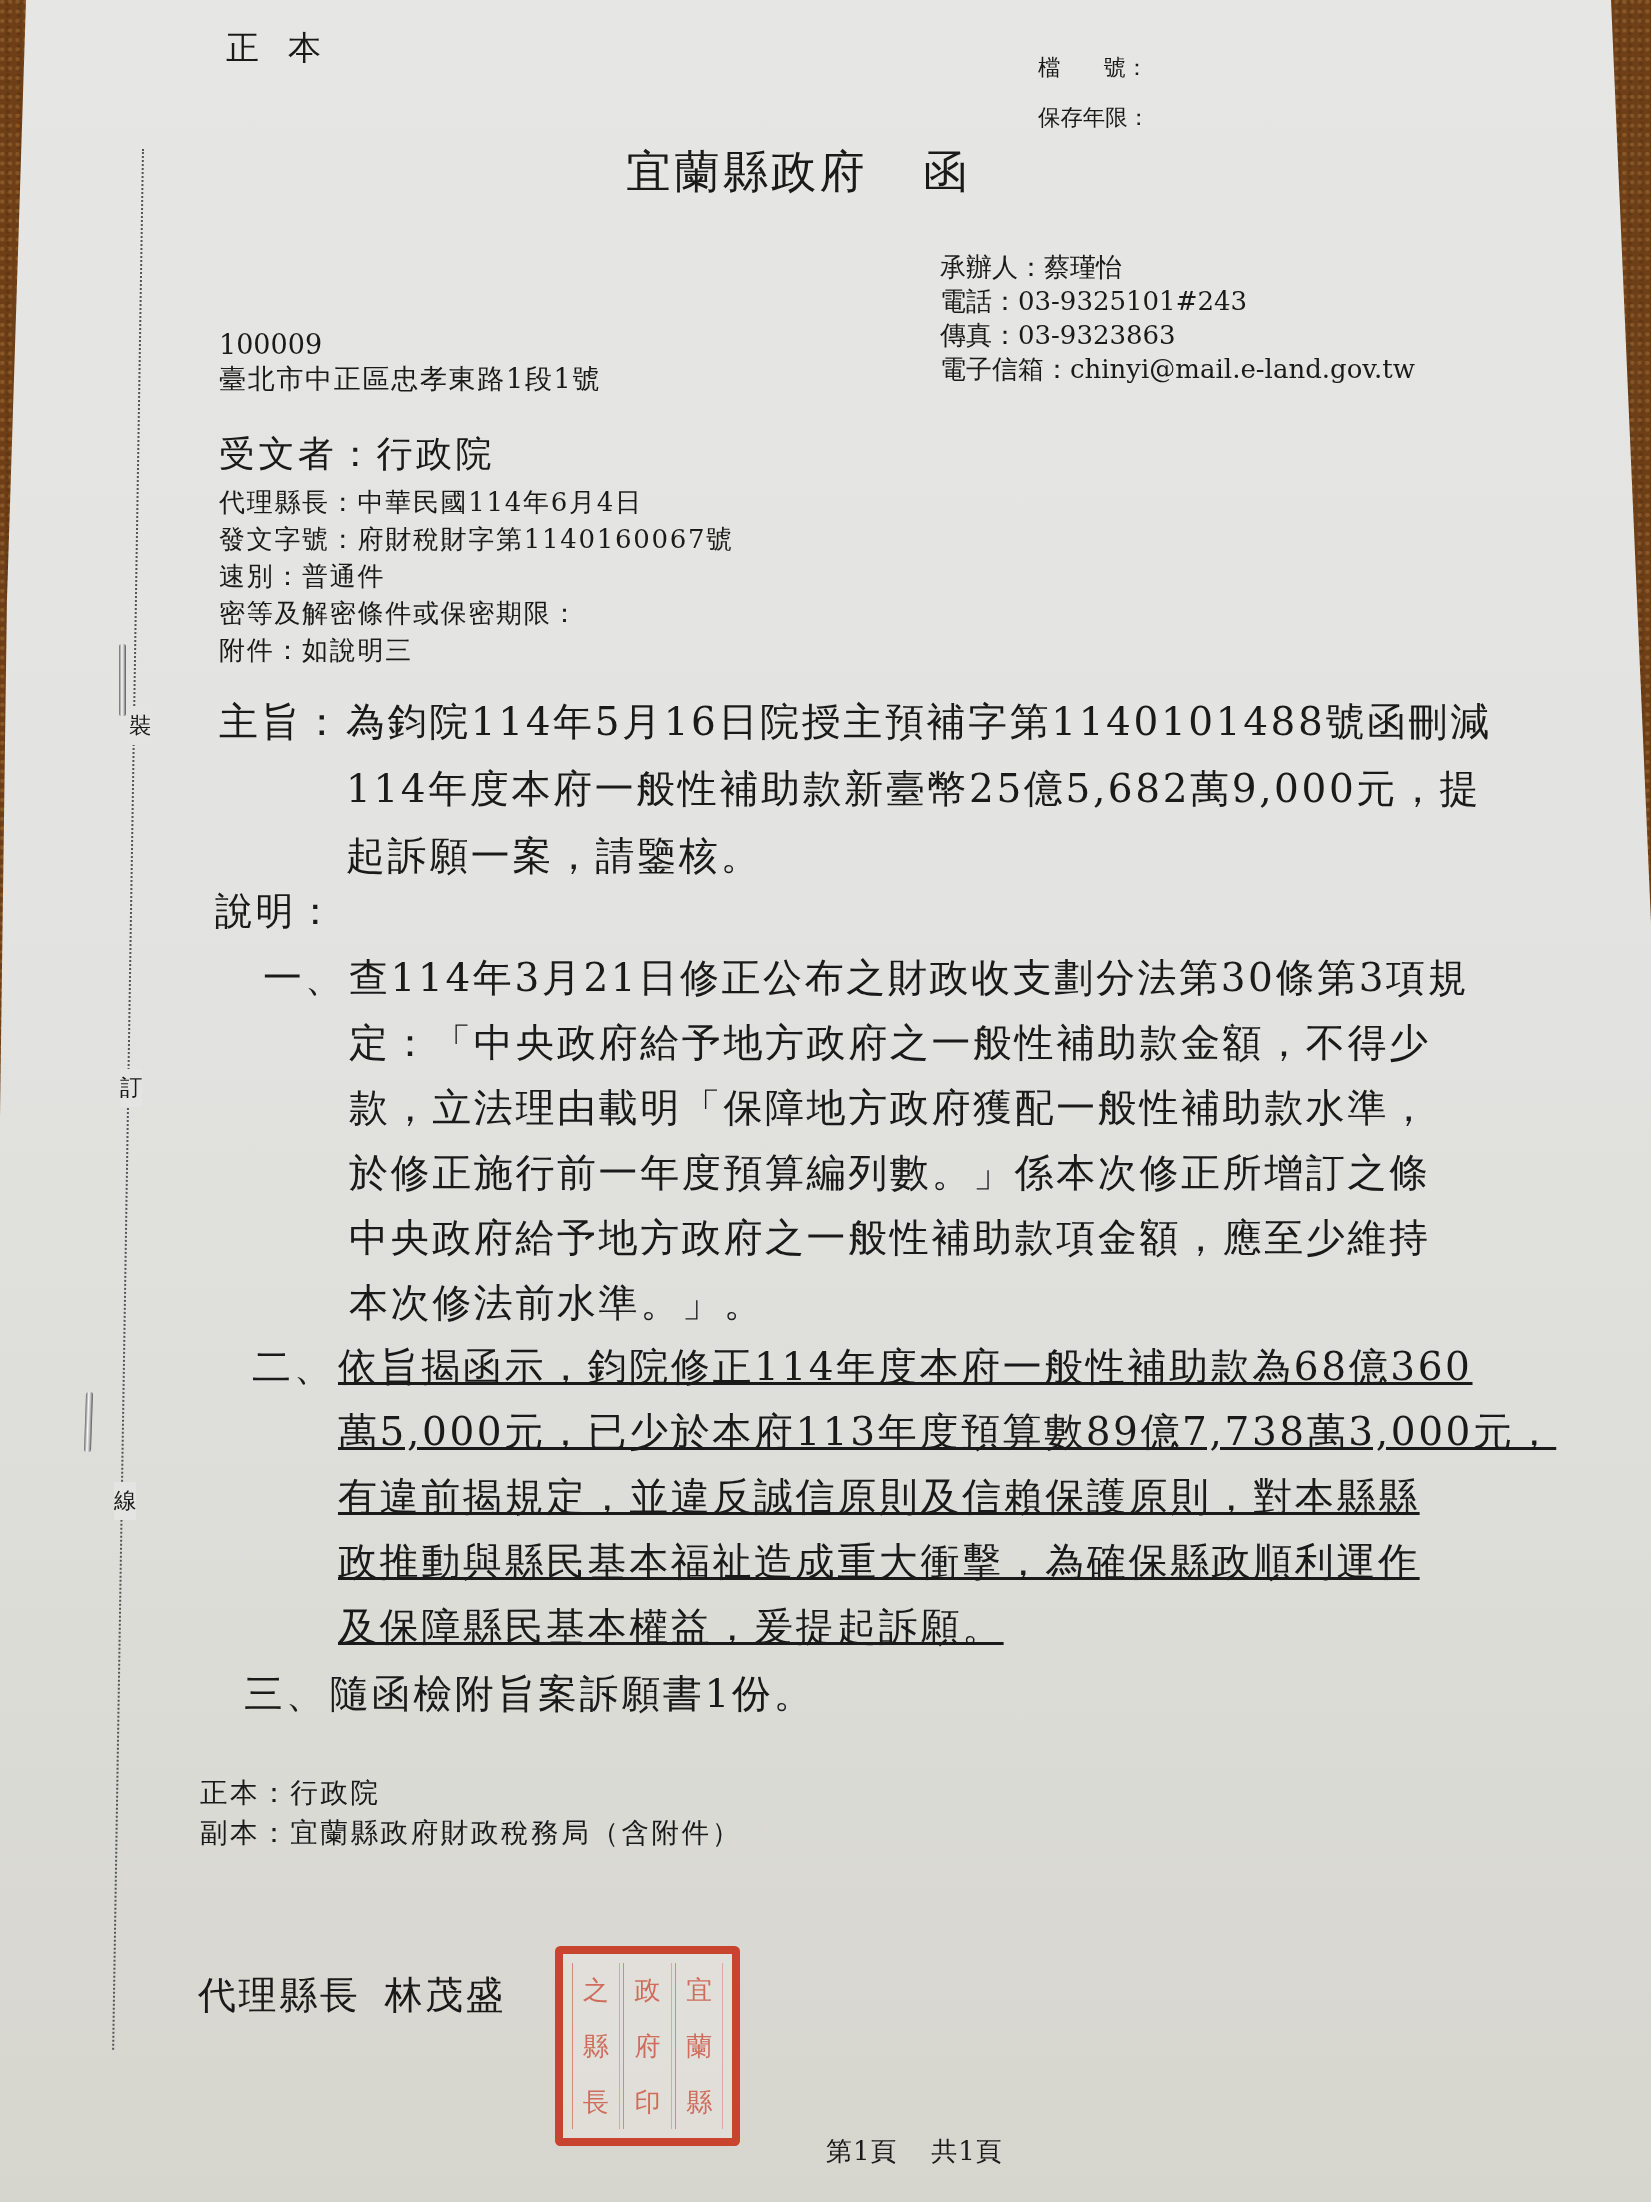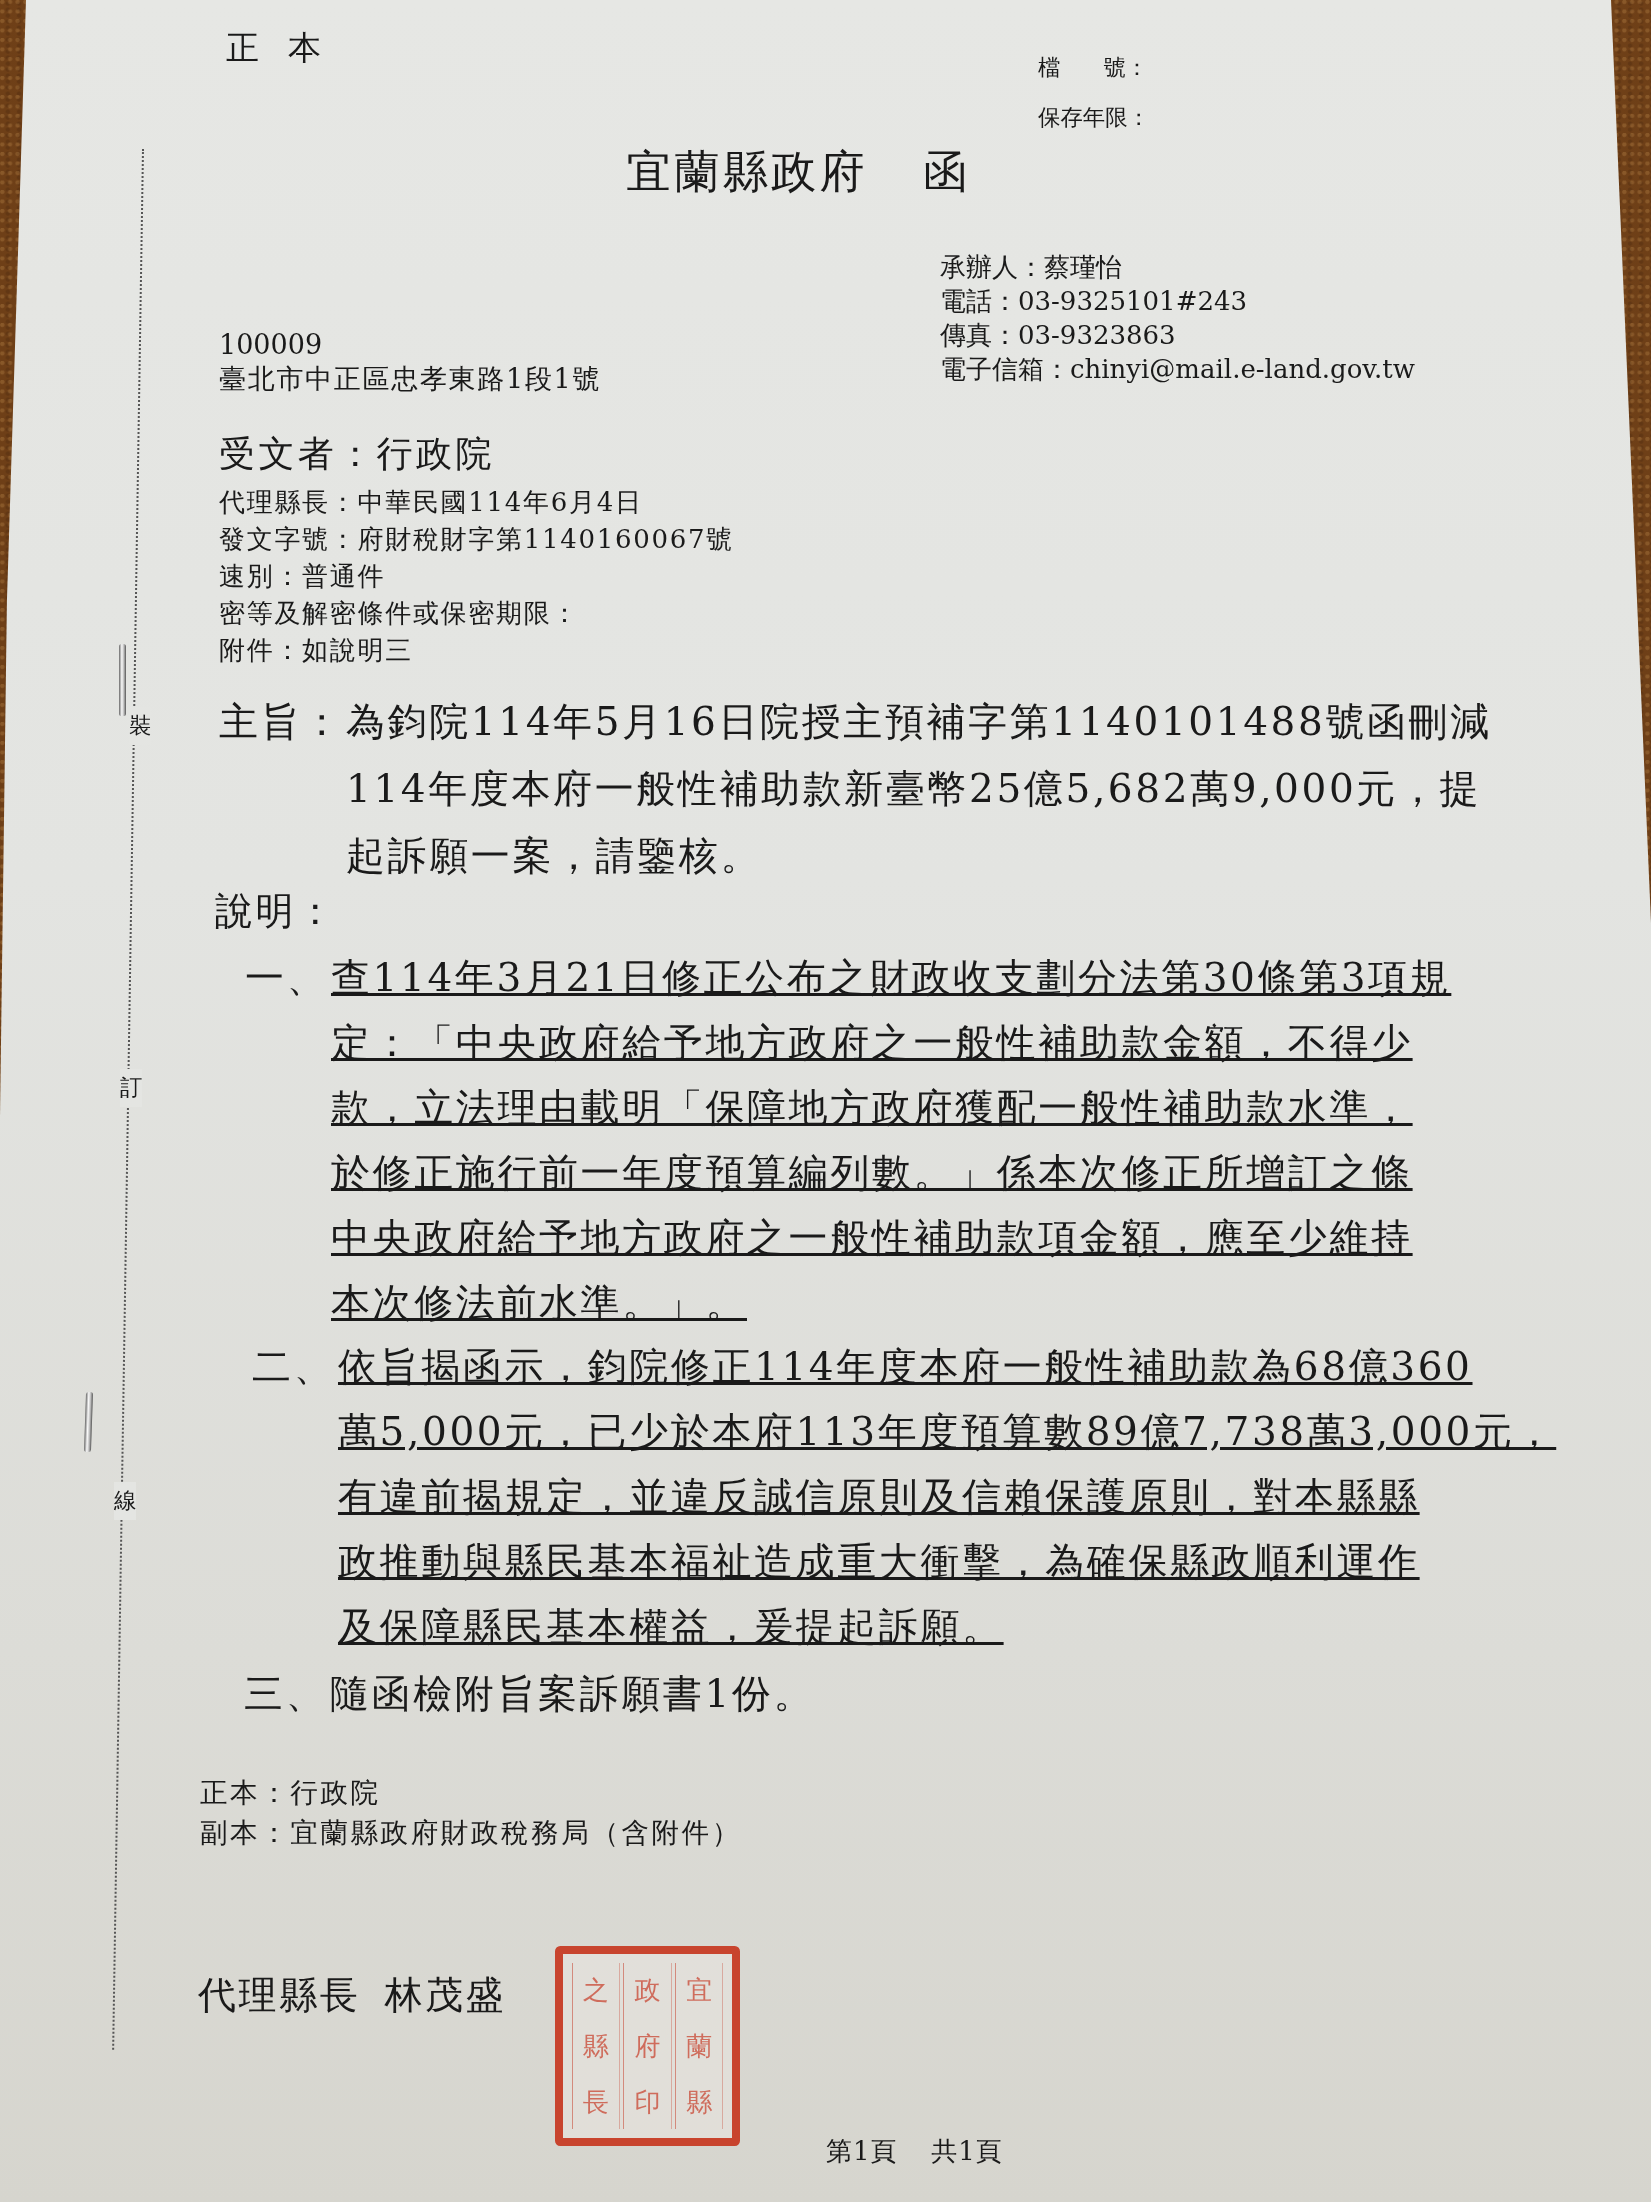--- a/index.html
+++ b/index.html
@@ -41,21 +41,21 @@
   .meta div { white-space:nowrap; }
 
   .subject { left:219px; top:688px; font-size:39px; line-height:67px; letter-spacing:2.6px; }
   .subject .lbl { display:inline-block; width:127px; }
   .subject .ind { padding-left:127px; }
 
   .explain-label { left:215px; top:886px; font-size:38px; letter-spacing:2.6px; }
   .item { font-size:39px; line-height:65px; letter-spacing:2.6px; }
   .item .num { display:inline-block; width:86px; }
   .item .ind { padding-left:86px; }
-  .item1 { left:245px; top:945px;text-decoration:underline; }
+  .item1 { left:263px; top:945px; }
   .item2 { left:252px; top:1334px;text-decoration:underline; }
   .item3 { left:244px; top:1661px; }
 
   .cc { left:200px; top:1772px; font-size:27.5px; line-height:40px; letter-spacing:2.6px; }
   .cc div { white-space:nowrap; }
 
   .signer { left:198px; top:1970px; font-size:38px; letter-spacing:2.6px; }
   .signer .gap { display:inline-block; width:24px; }
 
   .seal {

